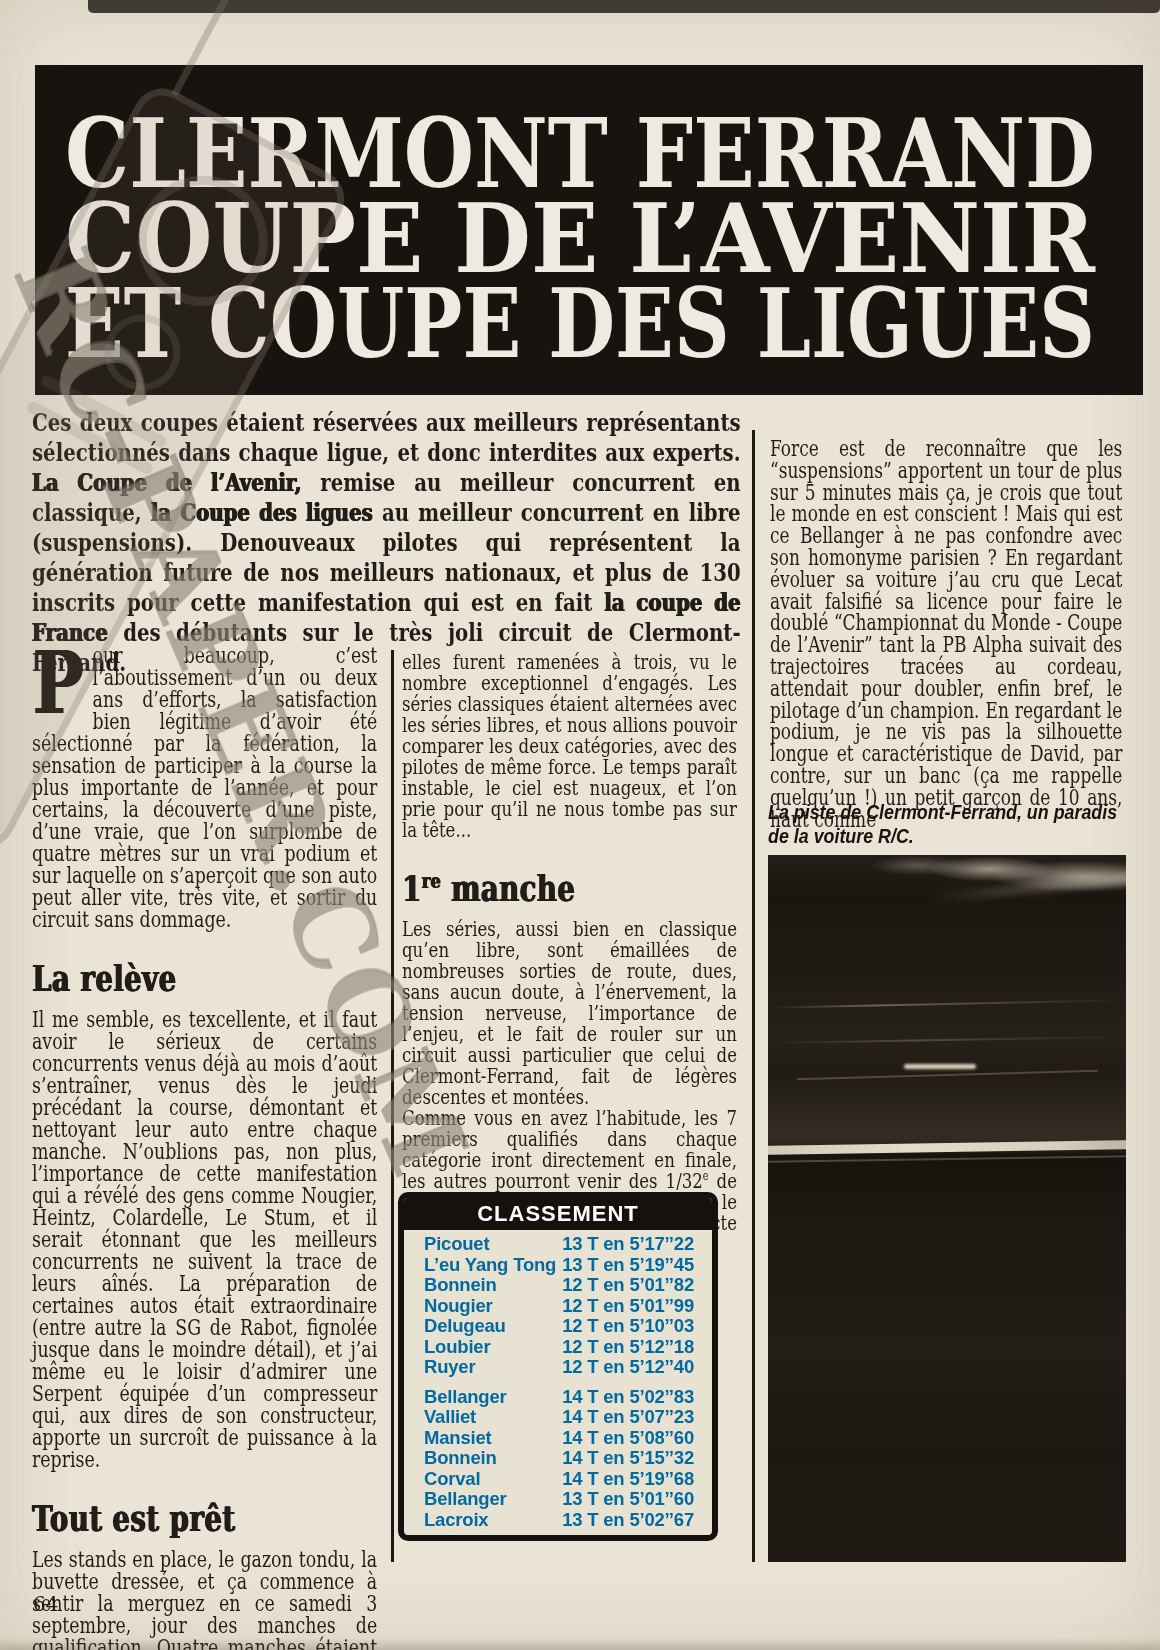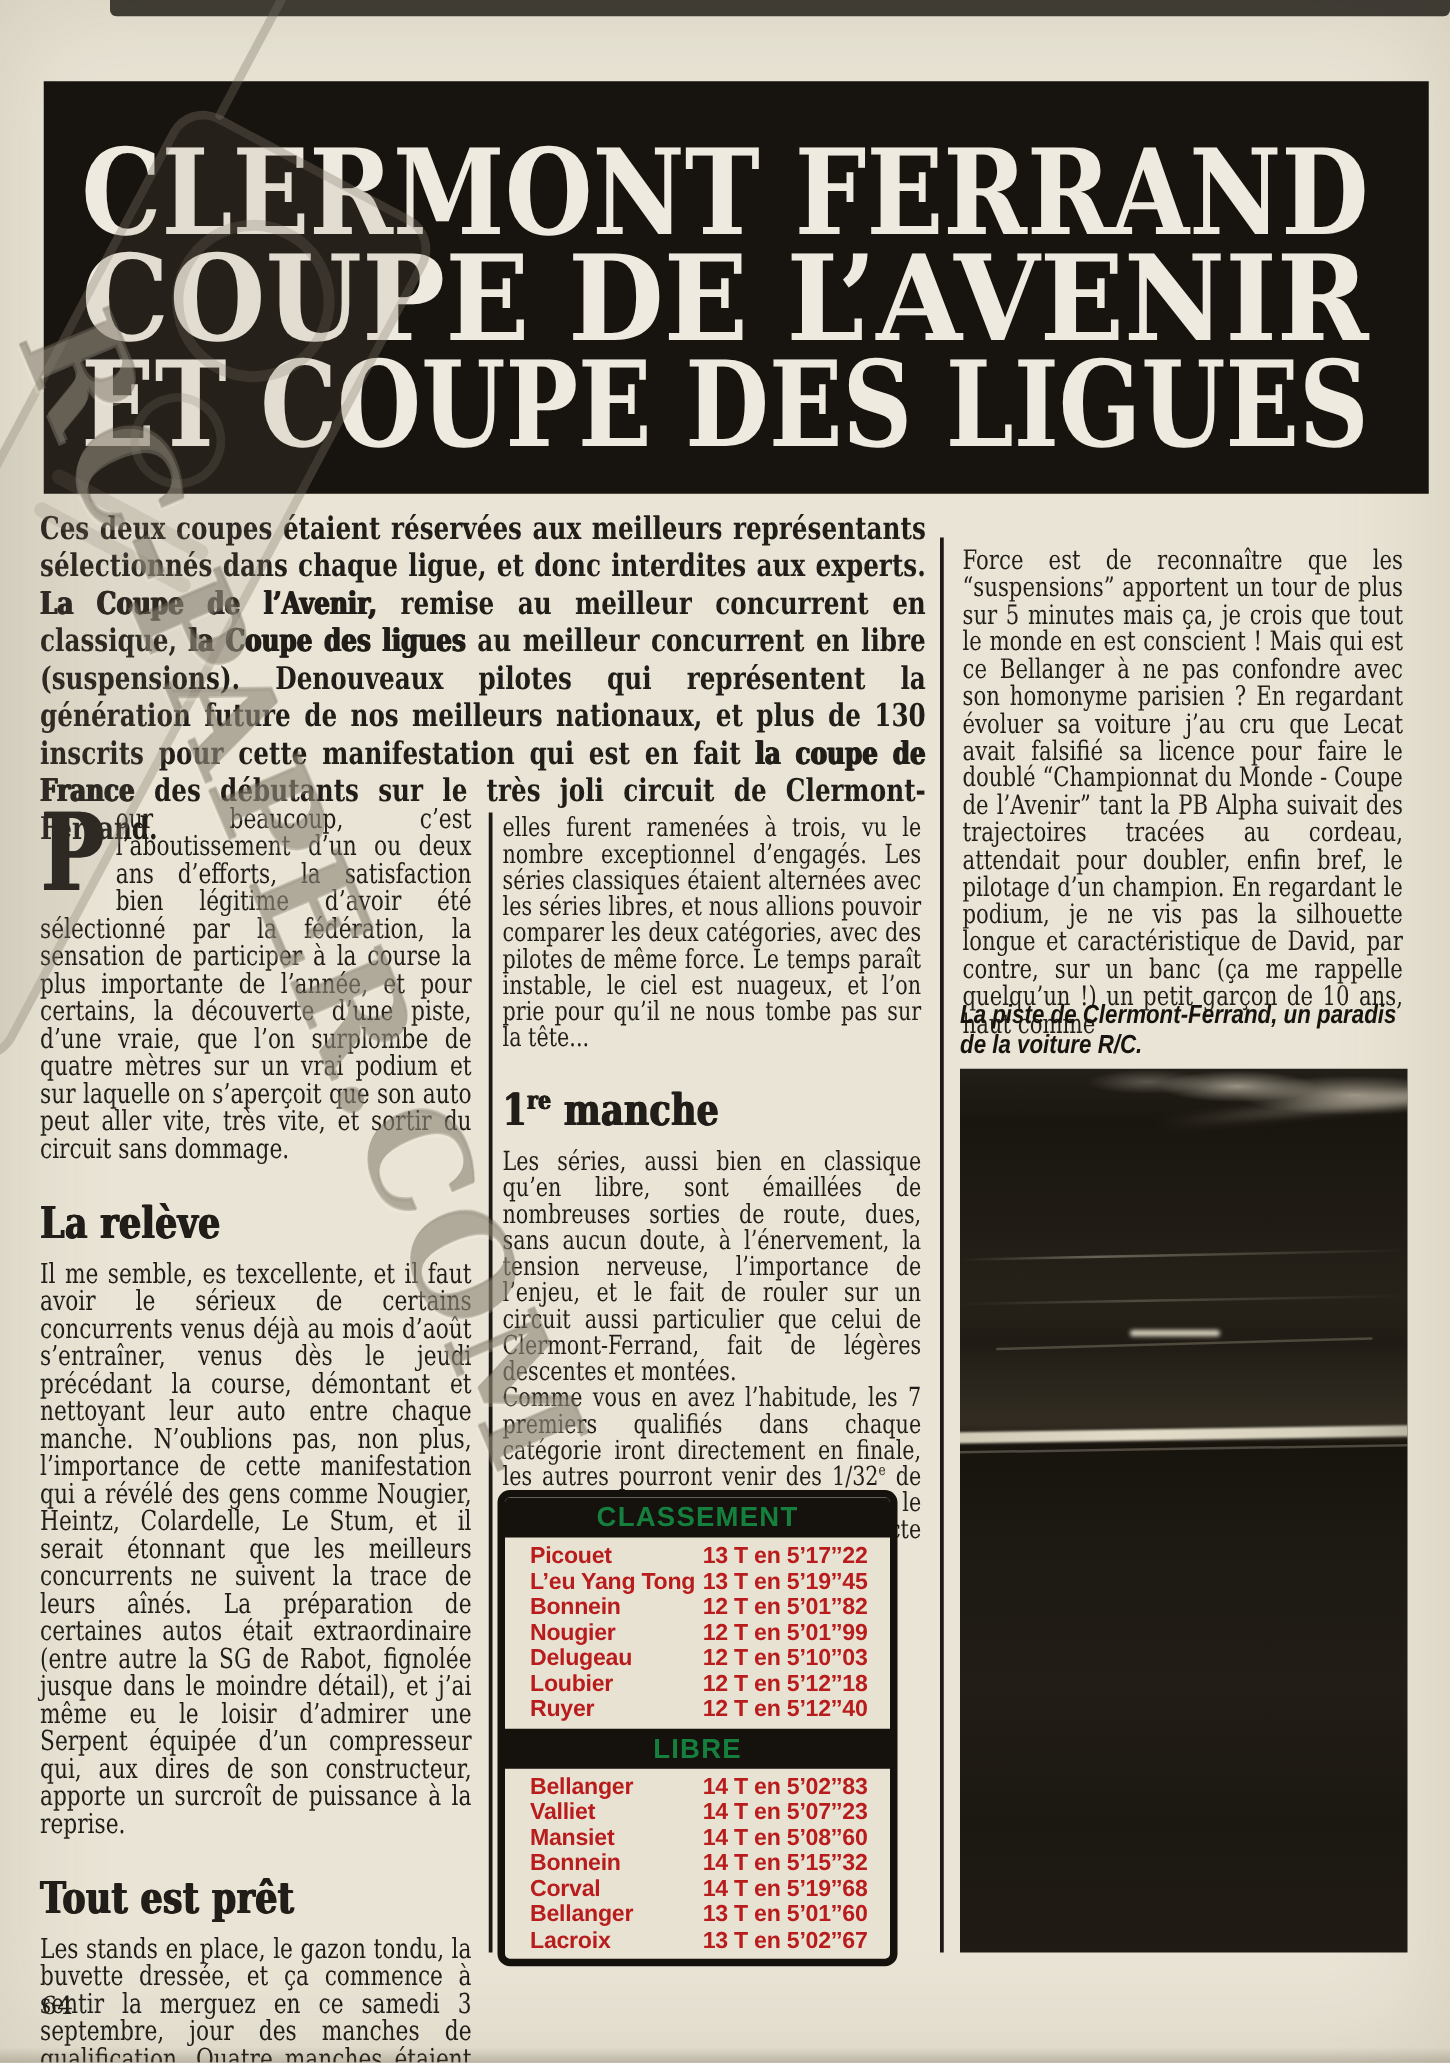--- a/index.html
+++ b/index.html
@@ -46,26 +46,26 @@
   h2.sect{margin:30px 0 12px;font-size:35px;line-height:36px;font-weight:bold;letter-spacing:.5px;
           text-shadow:1px 0 currentColor,-0.6px 0 currentColor;text-align:left;}
   .dropcap{float:left;font-size:86px;line-height:64px;font-weight:bold;margin:6px 12px 0 0;
            text-shadow:1.5px 0 currentColor;}
   .vrule{position:absolute;width:3px;background:#1d1914;}
   .rule-a{left:391px;top:650px;height:912px;}
   .rule-b{left:752px;top:430px;height:1132px;}
   
   .qual-table{position:absolute;left:398px;top:1192px;width:320px;box-sizing:border-box;
               background:#e7e2d2;border:6px solid #15110c;border-radius:10px;overflow:hidden;}
-  .tbar{background:#15110c;color:#15803d;font:bold 22px/27px "Liberation Sans",sans-serif;
+  .tbar{background:#15110c;color:#ffffff;font:bold 22px/27px "Liberation Sans",sans-serif;
         text-align:center;padding:2px 0 3px;letter-spacing:1px;}
   .tbody{padding:4px 0 5px;}
   .trow{display:flex;justify-content:space-between;align-items:baseline;
         padding:0 18px 0 20px;font:bold 18.5px/20.5px "Liberation Sans",sans-serif;
-        letter-spacing:-.2px;color:#b91c1c;}
+        letter-spacing:-.2px;color:#0369a1;}
   .ttime{white-space:nowrap;}
   
   .caption{position:absolute;left:768px;top:800px;width:420px;transform:scaleX(.85);transform-origin:0 0;
            font:bold italic 21px/24px "Liberation Sans",sans-serif;color:#17130e;}
   .photo{position:absolute;left:768px;top:855px;width:358px;height:707px;overflow:hidden;
          background:
           radial-gradient(90px 18px at 62% 2%,rgba(175,168,152,.85),rgba(175,168,152,0) 70%),
           radial-gradient(130px 22px at 88% 3%,rgba(166,158,142,.9),rgba(166,158,142,0) 72%),
           radial-gradient(70px 14px at 42% 1.5%,rgba(130,124,112,.6),rgba(130,124,112,0) 70%),
           linear-gradient(180deg,
@@ -151,21 +151,20 @@
         </div>
         <div class="trow">
           <span class="tname">Loubier</span>
           <span class="ttime">12 T en 5’12’’18</span>
         </div>
         <div class="trow">
           <span class="tname">Ruyer</span>
           <span class="ttime">12 T en 5’12’’40</span>
         </div>
       </div>
-    <div class="tbar">LIBRE</div>
     <div class="tbody">
         <div class="trow">
           <span class="tname">Bellanger</span>
           <span class="ttime">14 T en 5’02’’83</span>
         </div>
         <div class="trow">
           <span class="tname">Valliet</span>
           <span class="ttime">14 T en 5’07’’23</span>
         </div>
         <div class="trow">

